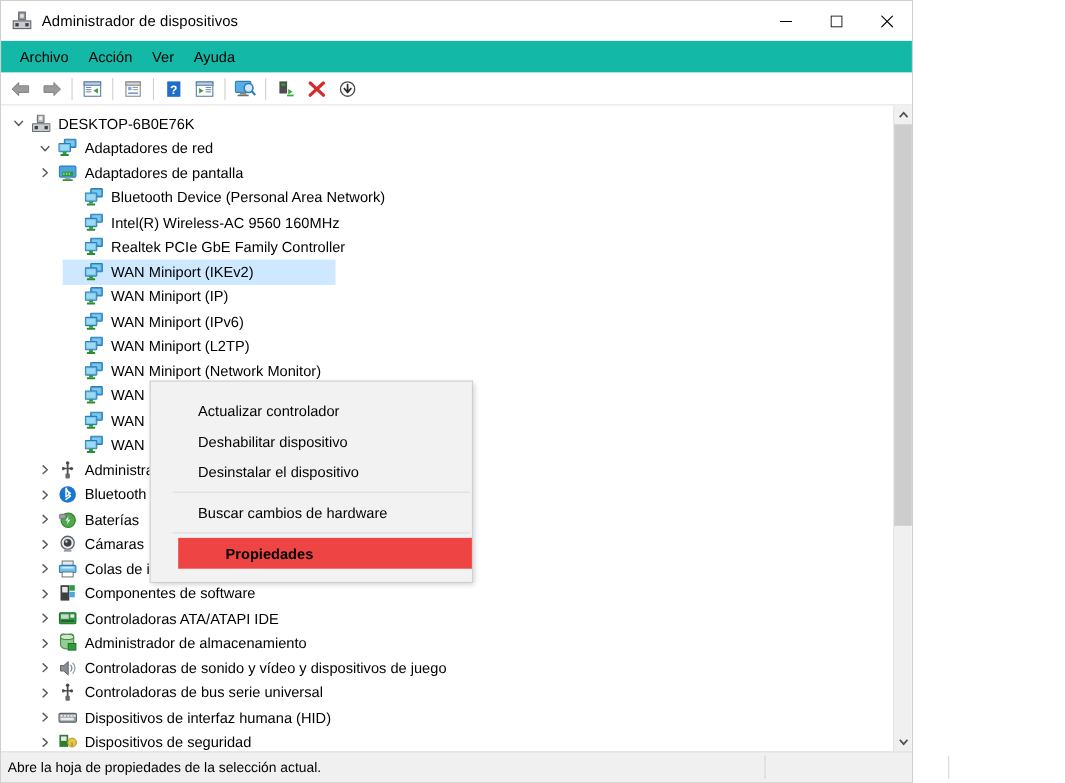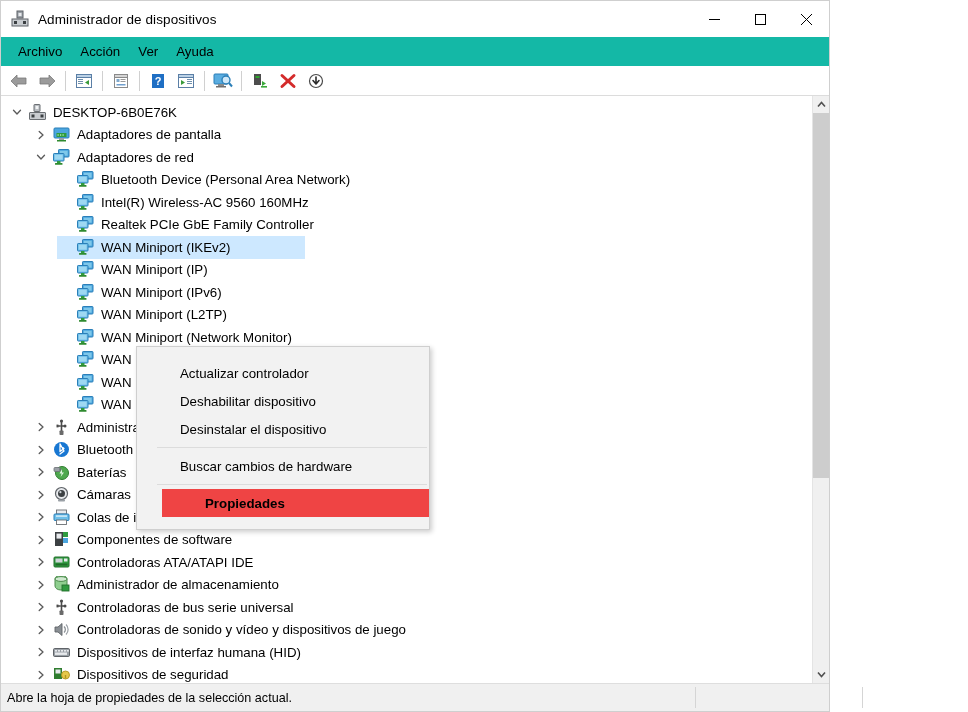--- a/index.html
+++ b/index.html
@@ -312,54 +312,54 @@
               <rect x="0.5" y="8.5" width="16" height="7" rx="0.5" fill="#c9ccd0" stroke="#6b6f73" stroke-width="1"></rect>
               <rect x="2.5" y="10.5" width="3" height="3" fill="#3c4043"></rect>
               <rect x="11.5" y="10.5" width="3" height="3" fill="#3c4043"></rect>
             </svg></div>
           <div class="lbl">DESKTOP-6B0E76K</div>
         </div>
         <div class="row">
           <div style="width: 32px; flex: 0 0 32px;"></div>
           <div class="chev">
             <svg width="10" height="10" viewBox="0 0 10 10">
+              <path d="M1.5 3.2 L5 7 L8.5 3.2" fill="none" stroke="#5a5a5a" stroke-width="1.3" stroke-linecap="round" stroke-linejoin="round"></path>
+            </svg>
+          </div>
+          <div style="width: 4px; flex: 0 0 4px;"></div>
+          <div class="ic"><svg width="17" height="17" viewBox="0 0 17 17">
+              <rect x="5.5" y="0.5" width="10.5" height="7.5" rx="0.7" fill="#4ca6df" stroke="#2b7fb8" stroke-width="1"></rect>
+              <rect x="6.8" y="1.8" width="7.8" height="4.8" fill="#7fc8ea"></rect>
+              <rect x="0.5" y="4.5" width="10.5" height="7.5" rx="0.7" fill="#6fc0ea" stroke="#2b7fb8" stroke-width="1"></rect>
+              <rect x="1.8" y="5.8" width="7.8" height="4.8" fill="#9ed8f2"></rect>
+              <rect x="4" y="12" width="3.5" height="2" fill="#2f9b3f"></rect>
+              <rect x="2" y="14" width="7.5" height="1.8" rx="0.5" fill="#2f8a2f"></rect>
+            </svg></div>
+          <div class="lbl">Adaptadores de red</div>
+        </div>
+        <div class="row">
+          <div style="width: 32px; flex: 0 0 32px;"></div>
+          <div class="chev">
+            <svg width="10" height="10" viewBox="0 0 10 10">
               <path d="M3.2 1.5 L7 5 L3.2 8.5" fill="none" stroke="#5a5a5a" stroke-width="1.3" stroke-linecap="round" stroke-linejoin="round"></path>
             </svg>
           </div>
           <div style="width: 4px; flex: 0 0 4px;"></div>
           <div class="ic"><svg width="17" height="17" viewBox="0 0 17 17">
               <rect x="1" y="2" width="15" height="10" rx="1" fill="#4ca6df" stroke="#2b7fb8" stroke-width="1"></rect>
               <rect x="3.5" y="7" width="10" height="4" fill="#2f9b3f"></rect>
               <rect x="4.5" y="8" width="1.2" height="2" fill="#8fd89a"></rect>
               <rect x="7" y="8" width="1.2" height="2" fill="#8fd89a"></rect>
               <rect x="9.5" y="8" width="1.2" height="2" fill="#8fd89a"></rect>
               <rect x="6" y="12" width="5" height="2" fill="#9aa0a6"></rect>
               <rect x="4" y="14" width="9" height="1.5" fill="#2f8a2f"></rect>
             </svg></div>
           <div class="lbl">Adaptadores de pantalla</div>
         </div>
         <div class="row">
-          <div style="width: 32px; flex: 0 0 32px;"></div>
-          <div class="chev">
-            <svg width="10" height="10" viewBox="0 0 10 10">
-              <path d="M1.5 3.2 L5 7 L8.5 3.2" fill="none" stroke="#5a5a5a" stroke-width="1.3" stroke-linecap="round" stroke-linejoin="round"></path>
-            </svg>
-          </div>
-          <div style="width: 4px; flex: 0 0 4px;"></div>
-          <div class="ic"><svg width="17" height="17" viewBox="0 0 17 17">
-              <rect x="5.5" y="0.5" width="10.5" height="7.5" rx="0.7" fill="#4ca6df" stroke="#2b7fb8" stroke-width="1"></rect>
-              <rect x="6.8" y="1.8" width="7.8" height="4.8" fill="#7fc8ea"></rect>
-              <rect x="0.5" y="4.5" width="10.5" height="7.5" rx="0.7" fill="#6fc0ea" stroke="#2b7fb8" stroke-width="1"></rect>
-              <rect x="1.8" y="5.8" width="7.8" height="4.8" fill="#9ed8f2"></rect>
-              <rect x="4" y="12" width="3.5" height="2" fill="#2f9b3f"></rect>
-              <rect x="2" y="14" width="7.5" height="1.8" rx="0.5" fill="#2f8a2f"></rect>
-            </svg></div>
-          <div class="lbl">Adaptadores de red</div>
-        </div>
-        <div class="row">
           <div style="width: 56px; flex: 0 0 56px;"></div>
           <div class="chev"></div>
           <div style="width: 4px; flex: 0 0 4px;"></div>
           <div class="ic"><svg width="17" height="17" viewBox="0 0 17 17">
               <rect x="5.5" y="0.5" width="10.5" height="7.5" rx="0.7" fill="#4ca6df" stroke="#2b7fb8" stroke-width="1"></rect>
               <rect x="6.8" y="1.8" width="7.8" height="4.8" fill="#7fc8ea"></rect>
               <rect x="0.5" y="4.5" width="10.5" height="7.5" rx="0.7" fill="#6fc0ea" stroke="#2b7fb8" stroke-width="1"></rect>
               <rect x="1.8" y="5.8" width="7.8" height="4.8" fill="#9ed8f2"></rect>
               <rect x="4" y="12" width="3.5" height="2" fill="#2f9b3f"></rect>
               <rect x="2" y="14" width="7.5" height="1.8" rx="0.5" fill="#2f8a2f"></rect>
@@ -636,43 +636,43 @@
         </div>
         <div class="row">
           <div style="width: 32px; flex: 0 0 32px;"></div>
           <div class="chev">
             <svg width="10" height="10" viewBox="0 0 10 10">
               <path d="M3.2 1.5 L7 5 L3.2 8.5" fill="none" stroke="#5a5a5a" stroke-width="1.3" stroke-linecap="round" stroke-linejoin="round"></path>
             </svg>
           </div>
           <div style="width: 4px; flex: 0 0 4px;"></div>
           <div class="ic"><svg width="17" height="17" viewBox="0 0 17 17">
+              <path d="M2 6 L5 6 L9 2.5 L9 14.5 L5 11 L2 11 Z" fill="#8a8f94" stroke="#5f6368" stroke-width="0.9" stroke-linejoin="round"></path>
+              <path d="M11 5.5 a4 4 0 0 1 0 6" fill="none" stroke="#8a8f94" stroke-width="1.3"></path>
+              <path d="M13 3.5 a7 7 0 0 1 0 10" fill="none" stroke="#9aa0a6" stroke-width="1.2"></path>
+            </svg></div>
+          <div class="lbl">Controladoras de sonido y vídeo y dispositivos de juego</div>
+        </div>
+        <div class="row">
+          <div style="width: 32px; flex: 0 0 32px;"></div>
+          <div class="chev">
+            <svg width="10" height="10" viewBox="0 0 10 10">
+              <path d="M3.2 1.5 L7 5 L3.2 8.5" fill="none" stroke="#5a5a5a" stroke-width="1.3" stroke-linecap="round" stroke-linejoin="round"></path>
+            </svg>
+          </div>
+          <div style="width: 4px; flex: 0 0 4px;"></div>
+          <div class="ic"><svg width="17" height="17" viewBox="0 0 17 17">
               <circle cx="8.5" cy="2" r="1.6" fill="#4a4a4a"></circle>
               <rect x="7.7" y="3" width="1.6" height="9" fill="#4a4a4a"></rect>
               <path d="M4.5 7 L7.8 7 M8.8 7 L12 7" stroke="#4a4a4a" stroke-width="1.4"></path>
               <rect x="3.5" y="5.6" width="2" height="2.8" fill="#4a4a4a"></rect>
               <circle cx="12" cy="7" r="1.5" fill="#4a4a4a"></circle>
               <rect x="6.5" y="11.5" width="4" height="4.5" rx="0.8" fill="#6a6a6a"></rect>
             </svg></div>
           <div class="lbl">Controladoras de bus serie universal</div>
-        </div>
-        <div class="row">
-          <div style="width: 32px; flex: 0 0 32px;"></div>
-          <div class="chev">
-            <svg width="10" height="10" viewBox="0 0 10 10">
-              <path d="M3.2 1.5 L7 5 L3.2 8.5" fill="none" stroke="#5a5a5a" stroke-width="1.3" stroke-linecap="round" stroke-linejoin="round"></path>
-            </svg>
-          </div>
-          <div style="width: 4px; flex: 0 0 4px;"></div>
-          <div class="ic"><svg width="17" height="17" viewBox="0 0 17 17">
-              <path d="M2 6 L5 6 L9 2.5 L9 14.5 L5 11 L2 11 Z" fill="#8a8f94" stroke="#5f6368" stroke-width="0.9" stroke-linejoin="round"></path>
-              <path d="M11 5.5 a4 4 0 0 1 0 6" fill="none" stroke="#8a8f94" stroke-width="1.3"></path>
-              <path d="M13 3.5 a7 7 0 0 1 0 10" fill="none" stroke="#9aa0a6" stroke-width="1.2"></path>
-            </svg></div>
-          <div class="lbl">Controladoras de sonido y vídeo y dispositivos de juego</div>
         </div>
         <div class="row">
           <div style="width: 32px; flex: 0 0 32px;"></div>
           <div class="chev">
             <svg width="10" height="10" viewBox="0 0 10 10">
               <path d="M3.2 1.5 L7 5 L3.2 8.5" fill="none" stroke="#5a5a5a" stroke-width="1.3" stroke-linecap="round" stroke-linejoin="round"></path>
             </svg>
           </div>
           <div style="width: 4px; flex: 0 0 4px;"></div>
           <div class="ic"><svg width="17" height="17" viewBox="0 0 17 17">

